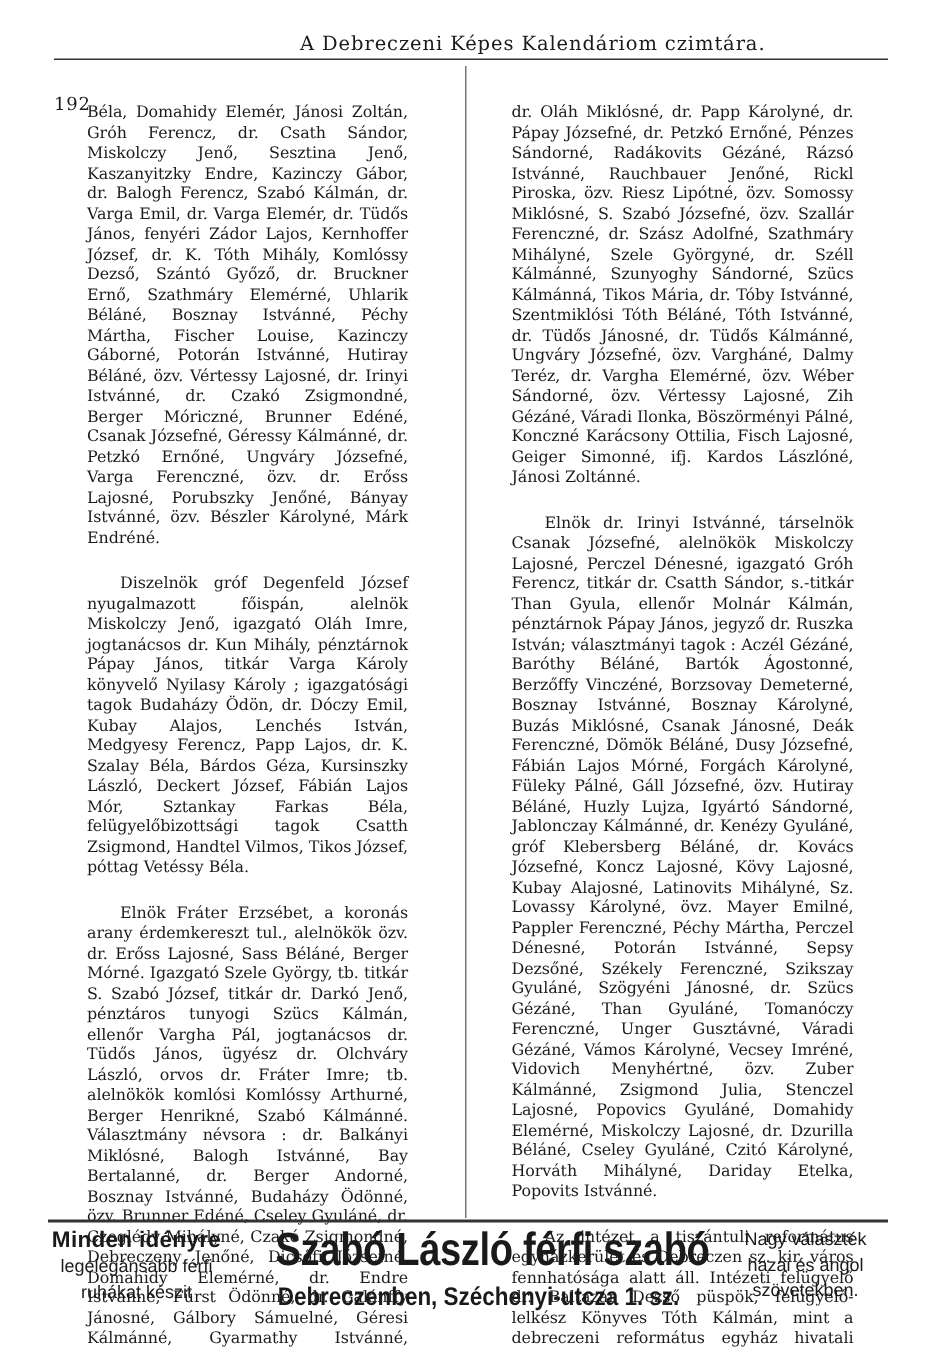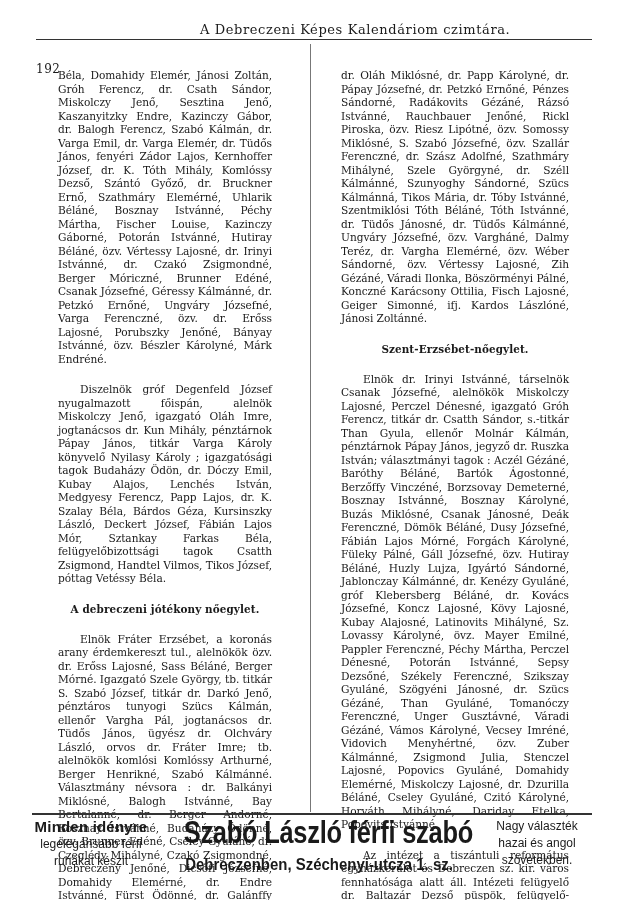--- a/index.html
+++ b/index.html
@@ -57,27 +57,25 @@
   <span class="page-number">192</span>
   <span class="running-title">A Debreczeni Képes Kalendáriom czimtára.</span>
   <div class="header-rule"></div>
 </div>
 
 <div class="column-divider"></div>
 
 <div class="col col-left">
   <p>Béla, Domahidy Elemér, Jánosi Zoltán, Gróh Ferencz, dr. Csath Sándor, Miskolczy Jenő, Sesztina Jenő, Kaszanyitzky Endre, Kazinczy Gábor, dr. Balogh Ferencz, Szabó Kálmán, dr. Varga Emil, dr. Varga Elemér, dr. Tüdős János, fenyéri Zádor Lajos, Kernhoffer József, dr. K. Tóth Mihály, Komlóssy Dezső, Szántó Győző, dr. Bruckner Ernő, Szathmáry Elemérné, Uhlarik Béláné, Bosznay Istvánné, Péchy Mártha, Fischer Louise, Kazinczy Gáborné, Potorán Istvánné, Hutiray Béláné, özv. Vértessy Lajosné, dr. Irinyi Istvánné, dr. Czakó Zsigmondné, Berger Móriczné, Brunner Edéné, Csanak Józsefné, Géressy Kálmánné, dr. Petzkó Ernőné, Ungváry Józsefné, Varga Ferenczné, özv. dr. Erőss Lajosné, Porubszky Jenőné, Bányay Istvánné, özv. Bészler Károlyné, Márk Endréné.</p>
   <p class="indent">Diszelnök gróf Degenfeld József nyugalmazott főispán, alelnök Miskolczy Jenő, igazgató Oláh Imre, jogtanácsos dr. Kun Mihály, pénztárnok Pápay János, titkár Varga Károly könyvelő Nyilasy Károly ; igazgatósági tagok Budaházy Ödön, dr. Dóczy Emil, Kubay Alajos, Lenchés István, Medgyesy Ferencz, Papp Lajos, dr. K. Szalay Béla, Bárdos Géza, Kursinszky László, Deckert József, Fábián Lajos Mór, Sztankay Farkas Béla, felügyelőbizottsági tagok Csatth Zsigmond, Handtel Vilmos, Tikos József, póttag Vetéssy Béla.</p>
-  <div class="section-title">A debreczeni jótékony nőegylet.</div>
   <p class="indent">Elnök Fráter Erzsébet, a koronás arany érdemkereszt tul., alelnökök özv. dr. Erőss Lajosné, Sass Béláné, Berger Mórné. Igazgató Szele György, tb. titkár S. Szabó József, titkár dr. Darkó Jenő, pénztáros tunyogi Szücs Kálmán, ellenőr Vargha Pál, jogtanácsos dr. Tüdős János, ügyész dr. Olchváry László, orvos dr. Fráter Imre; tb. alelnökök komlósi Komlóssy Arthurné, Berger Henrikné, Szabó Kálmánné. Választmány névsora : dr. Balkányi Miklósné, Balogh Istvánné, Bay Bertalanné, dr. Berger Andorné, Bosznay Istvánné, Budaházy Ödönné, özv. Brunner Edéné, Cseley Gyuláné, dr. Czeglédy Mihályné, Czakó Zsigmondné, Debreczeny Jenőné, Dicsőfi Józsefné, Domahidy Elemérné, dr. Endre Istvánné, Fürst Ödönné, dr. Galánffy Jánosné, Gálbory Sámuelné, Géresi Kálmánné, Gyarmathy Istvánné, Horváth Arthurné, özv. Joó Istvánné, Karai Sándorné, Kaszanyitzky Andorné, Kolbenhayer Kálmánné, Komlóssy Dezsőné, Kola Jánosné, Kovaliczky Antalné, dr. Kőrössy Kálmánné, Kubek Erzsébet, Leszkay Ferenczné, Madarász Sándorné, dr. Magoss Györgyné, özv. Mayer Emilné, dr. Nagy Kálmánné, dr. Nagy Lajosné, Nagy Gáborné, P. Nagy Zoltánné,</p>
 </div>
 
 <div class="col col-right">
   <p>dr. Oláh Miklósné, dr. Papp Károlyné, dr. Pápay Józsefné, dr. Petzkó Ernőné, Pénzes Sándorné, Radákovits Gézáné, Rázsó Istvánné, Rauchbauer Jenőné, Rickl Piroska, özv. Riesz Lipótné, özv. Somossy Miklósné, S. Szabó Józsefné, özv. Szallár Ferenczné, dr. Szász Adolfné, Szathmáry Mihályné, Szele Györgyné, dr. Széll Kálmánné, Szunyoghy Sándorné, Szücs Kálmánná, Tikos Mária, dr. Tóby Istvánné, Szentmiklósi Tóth Béláné, Tóth Istvánné, dr. Tüdős Jánosné, dr. Tüdős Kálmánné, Ungváry Józsefné, özv. Vargháné, Dalmy Teréz, dr. Vargha Elemérné, özv. Wéber Sándorné, özv. Vértessy Lajosné, Zih Gézáné, Váradi Ilonka, Böszörményi Pálné, Konczné Karácsony Ottilia, Fisch Lajosné, Geiger Simonné, ifj. Kardos Lászlóné, Jánosi Zoltánné.</p>
-  <div class="section-title">Szent-Erzsébet-nőegylet.</div>
   <p class="indent">Elnök dr. Irinyi Istvánné, társelnök Csanak Józsefné, alelnökök Miskolczy Lajosné, Perczel Dénesné, igazgató Gróh Ferencz, titkár dr. Csatth Sándor, s.-titkár Than Gyula, ellenőr Molnár Kálmán, pénztárnok Pápay János, jegyző dr. Ruszka István; választmányi tagok : Aczél Gézáné, Baróthy Béláné, Bartók Ágostonné, Berzőffy Vinczéné, Borzsovay Demeterné, Bosznay Istvánné, Bosznay Károlyné, Buzás Miklósné, Csanak Jánosné, Deák Ferenczné, Dömök Béláné, Dusy Józsefné, Fábián Lajos Mórné, Forgách Károlyné, Füleky Pálné, Gáll Józsefné, özv. Hutiray Béláné, Huzly Lujza, Igyártó Sándorné, Jablonczay Kálmánné, dr. Kenézy Gyuláné, gróf Klebersberg Béláné, dr. Kovács Józsefné, Koncz Lajosné, Kövy Lajosné, Kubay Alajosné, Latinovits Mihályné, Sz. Lovassy Károlyné, övz. Mayer Emilné, Pappler Ferenczné, Péchy Mártha, Perczel Dénesné, Potorán Istvánné, Sepsy Dezsőné, Székely Ferenczné, Szikszay Gyuláné, Szögyéni Jánosné, dr. Szücs Gézáné, Than Gyuláné, Tomanóczy Ferenczné, Unger Gusztávné, Váradi Gézáné, Vámos Károlyné, Vecsey Imréné, Vidovich Menyhértné, özv. Zuber Kálmánné, Zsigmond Julia, Stenczel Lajosné, Popovics Gyuláné, Domahidy Elemérné, Miskolczy Lajosné, dr. Dzurilla Béláné, Cseley Gyuláné, Czitó Károlyné, Horváth Mihályné, Dariday Etelka, Popovits Istvánné.</p>
   <p class="indent">Az intézet a tiszántuli református egyházkerület és Debreczen sz. kir. város fennhatósága alatt áll. Intézeti felügyelő dr. Baltazár Dezső püspök, felügyelő-lelkész Könyves Tóth Kálmán, mint a debreczeni református egyház hivatali korra legidősebb lelkésze, gondnok Sinka Sándor, református főgimnáziumi tanár.</p>
 </div>
 
 <div class="ad-rule"></div>
 
 <div class="ad">
   <div class="ad-left">
     <div class="a1">Minden idényre</div>
     <div class="a2">legelegánsabb férfi</div>

